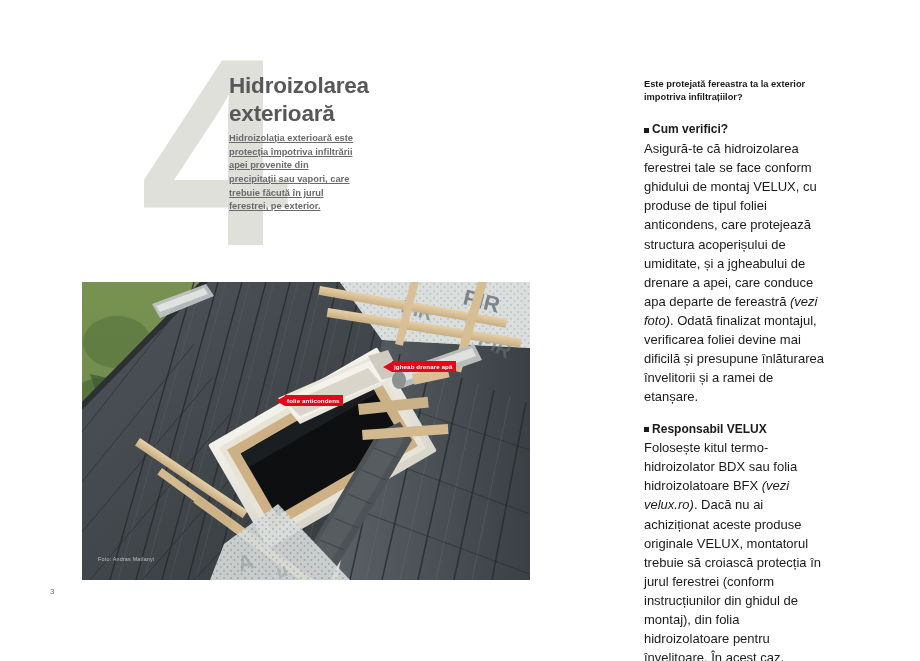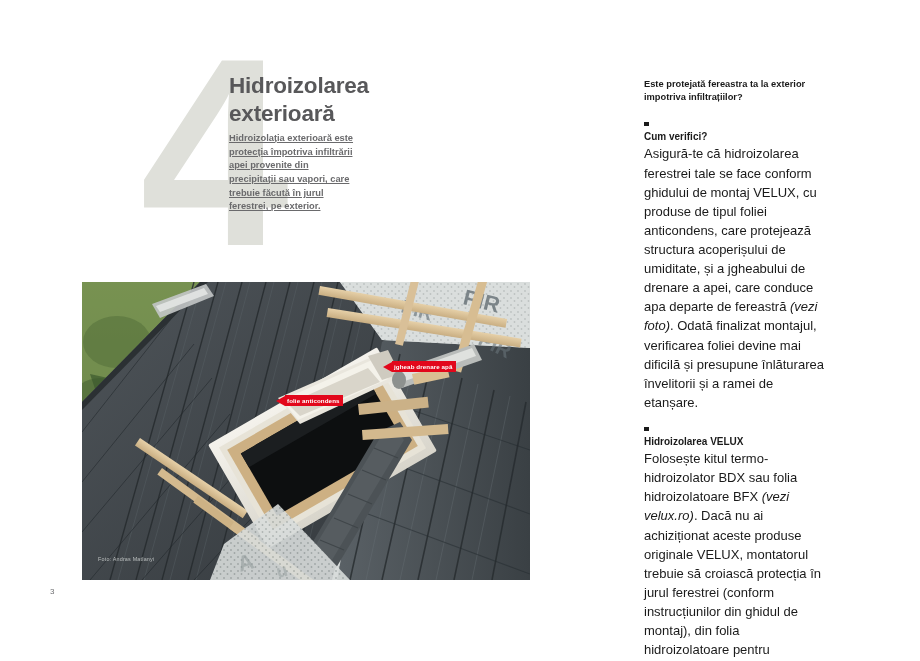--- a/index.html
+++ b/index.html
@@ -133,29 +133,28 @@
 
   .q-title {
     font-size: 9.3px;
     line-height: 1.42;
     font-weight: 700;
     color: #1a1a1a;
     margin-bottom: 18px;
   }
 
   .sec-head {
-    font-size: 10px;
+    font-size: 12px;
     font-weight: 700;
     color: #1a1a1a;
     line-height: 1.3;
     margin-bottom: 1px;
     display: flex;
     align-items: baseline;
     gap: 3.5px;
-    flex-direction: column;
   }
   .sq {
     display: inline-block;
     width: 4.6px; height: 4.6px;
     background: #1a1a1a;
     flex: 0 0 auto;
     position: relative;
     top: -0.5px;
   }
 
@@ -385,21 +384,21 @@
       <div class="q-title">Este protejată fereastra ta la exterior impotriva infiltrațiilor?</div>
 
       <div class="sec-head">
         <span class="sq"></span>
         <span>Cum verifici?</span>
       </div>
       <div class="body">Asigură-te că hidroizolarea ferestrei tale se face conform ghidului de montaj VELUX, cu produse de tipul foliei anticondens, care protejează structura acoperișului de umiditate, și a jgheabului de drenare a apei, care conduce apa departe de fereastră <i>(vezi foto)</i>. Odată finalizat montajul, verificarea foliei devine mai dificilă și presupune înlăturarea învelitorii și a ramei de etanșare.</div>
 
       <div class="sec-head">
         <span class="sq"></span>
-        <span>Hidroizolarea VELUX</span>
+        <span>Responsabil VELUX</span>
       </div>
       <div class="body">Folosește kitul termo-hidroizolator BDX sau folia hidroizolatoare BFX <i>(vezi <b>velux.ro</b>)</i>. Dacă nu ai achiziționat aceste produse originale VELUX, montatorul trebuie să croiască protecția în jurul ferestrei (conform instrucțiunilor din ghidul de montaj), din folia hidroizolatoare pentru învelitoare. În acest caz, specialistul tău trebuie să confecționeze pe șantier și jgheabul de drenare a apei, iar calitatea acestei hidroizolații va depinde de gradul de pregătire a montatorului.</div>
 
       <div class="sec-head">
         <span class="sq"></span>
         <span>Responsabil - Montatorul</span>
       </div>
       <div class="gap-md"></div>
 
       <div class="sec-head">

